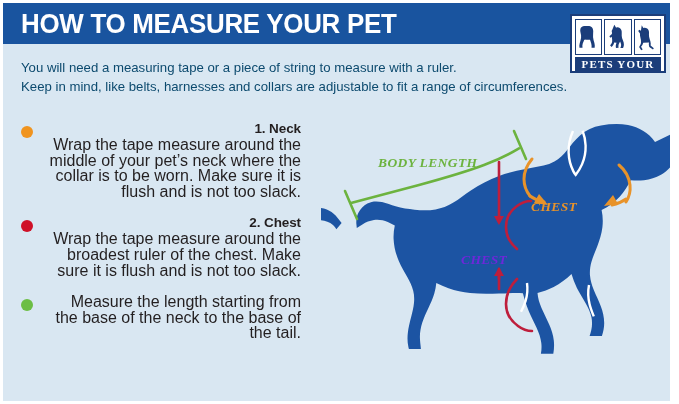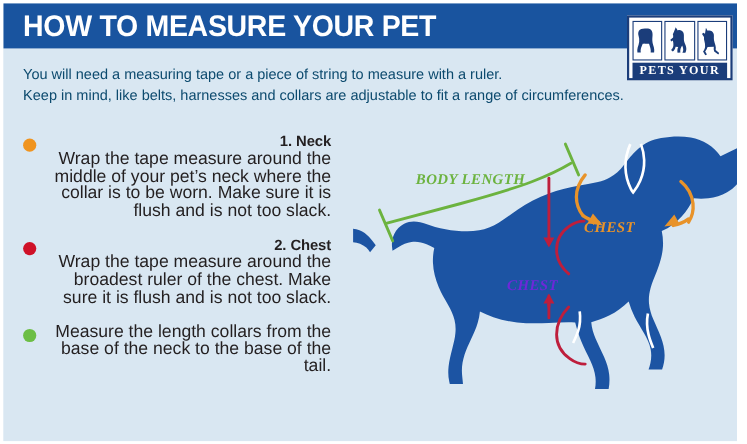--- a/index.html
+++ b/index.html
@@ -196,21 +196,21 @@
         <div class="step-title">1. Neck</div>
         <div class="step-body">Wrap the tape measure around the middle of your pet’s neck where the collar is to be worn. Make sure it is flush and is not too slack.</div>
       </div>
       <div class="step">
         <span class="bullet" style="background:#cf1128"></span>
         <div class="step-title">2. Chest</div>
         <div class="step-body">Wrap the tape measure around the broadest ruler of the chest. Make sure it is flush and is not too slack.</div>
       </div>
       <div class="step">
         <span class="bullet" style="background:#6cbe45"></span>
-        <div class="step-body">Measure the length collars from the base of the neck to the base of the tail.</div>
+        <div class="step-body">Measure the length starting from the base of the neck to the base of the tail.</div>
       </div>
     </div>
 
     <div id="diagram">
       <svg width="356" height="294" viewBox="0 0 356 294" xmlns="http://www.w3.org/2000/svg">
 
         <g>
           <path fill="#1c54a3" d="M334 35c-6-9-16-15-27-17-9-1.6-18-1-27 .4-8 1.3-15 4.6-21 10-5 4.4-9 9.6-13 14.8-3.5 4.6-7.6 8.4-12.6 11.2-3.4 1.9-7 3.2-10.8 4.1-6 1.4-12 2.2-18 3.4-9 1.8-18 3.8-26.6 7-10 3.7-19.4 8.6-28.2 14.6-6 4-11.6 8.6-17.8 12.3-5.4 3.2-11.2 5.6-17.4 6.6-7 1.2-14 1-21 .3-6.4-.6-12.8-1.6-19-3.4-4.6-1.3-9-3.2-13.6-4.2-5-1.1-10-1-14.6 1.4-4 2-7 5.3-9 9.3-1.8 3.6-2.4 7.5-2 11.5l.4 3.6 5.6-3.4c3.6-2.2 7.4-3.8 11.6-4.4 4.8-.7 9.4.2 13.8 2 2.4 1 4.6 2.3 7 3.3-1 4.4-1.4 9-1.2 13.5.3 7.6 2.2 15 5.2 22 2.4 5.7 5.6 11 8.6 16.4 2.4 4.3 4.6 8.7 5.8 13.5 1 4 1.2 8 .8 12-.4 4.8-1.6 9.4-2.8 14-1.4 5.4-2.8 10.8-3.4 16.4-.5 4.6-.4 9.2.6 13.7l.5 2.2h12c-.3-4-1-8-1-12 0-5 .9-9.8 2.4-14.5 1.6-5 3.8-9.7 6-14.4 2.3-4.8 4.5-9.6 6-14.7 1-3.4 1.7-6.9 2-10.4 4 2 8 3.8 12.2 5.2 7 2.4 14.2 4 21.6 4.8 9.6 1 19.2.8 28.8.5 8-.3 16-.8 24-.4 1.6 6 3.4 12 5.8 17.7 2.4 5.8 5.4 11.3 8 17 2.2 4.8 4 9.8 4.6 15 .4 3.6.3 7.2-.4 10.8h12.4c.8-4.4 1-8.8.5-13.2-.6-5.6-2.4-10.9-4.6-16-2.4-5.6-5.3-11-7.7-16.6-2-4.8-3.6-9.8-4-15 5.6-1.4 11-3.4 16.2-6 6.6-3.3 12.6-7.6 17.8-12.8 1.4 4.8 3.2 9.4 5.4 13.8 2.6 5.2 5.8 10 8.6 15 2.6 4.6 5 9.4 6 14.6.8 4.2.7 8.4-.2 12.6-.4 2-1 4-1.7 5.9h12.3c1.5-4.2 2.3-8.6 2.3-13 0-5.8-1.4-11.3-3.4-16.7-2-5.4-4.6-10.5-6.8-15.8-2-4.8-3.6-9.7-4-14.9-.4-4.6.2-9.1 1.4-13.5 1.5-5.4 3.8-10.5 5.8-15.7 2.4-6.2 4.4-12.5 5.2-19.1.7-5.8.4-11.6-.8-17.3 3.6-1.6 7-3.6 10.2-6 5.6-4.2 10.2-9.4 14-15.2 1.8-2.8 3.4-5.7 5-8.6 4.4.5 8.8.5 13.2 0 6-.7 11.8-2.4 17-5.4 6-3.5 10.8-8.4 14-14.6 2.4-4.6 3.6-9.6 3.4-14.8-.2-4.6-1.5-9-4-12.8z"></path>
 
           <path fill="#1c54a3" d="M12 118c-3.6-3-8-4.6-12.6-4.8V101c2.2.2 4.4.6 6.4 1.4 3.4 1.3 6.3 3.5 8.8 6.1 2.2 2.3 4 5 6 7.4l-5.2 6.4c-1-1.5-2-2.9-3.4-4.3z"></path>

